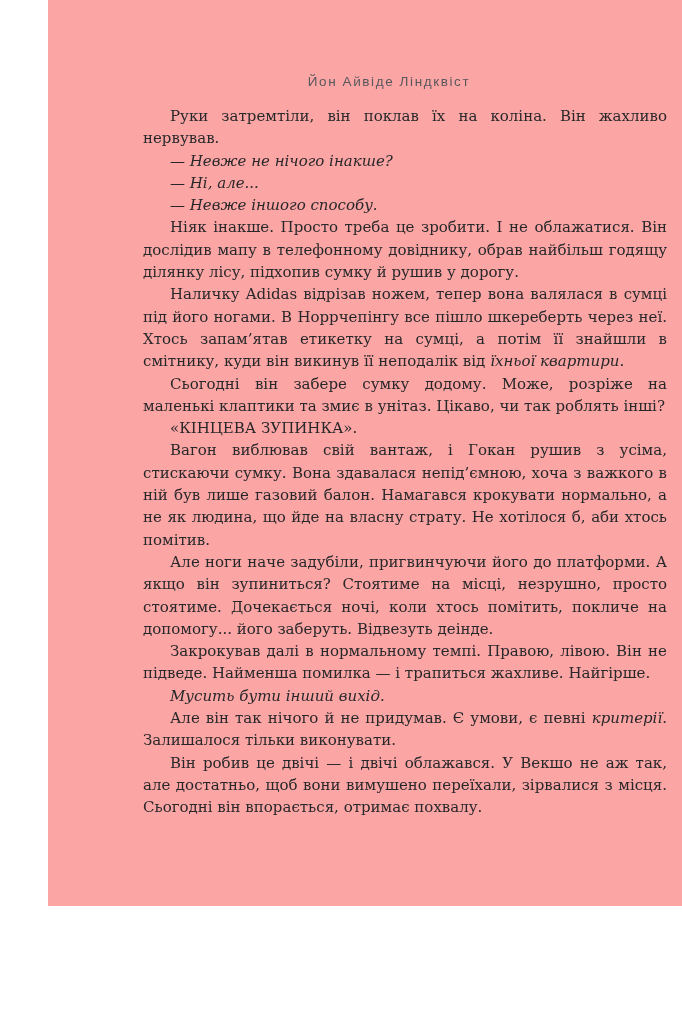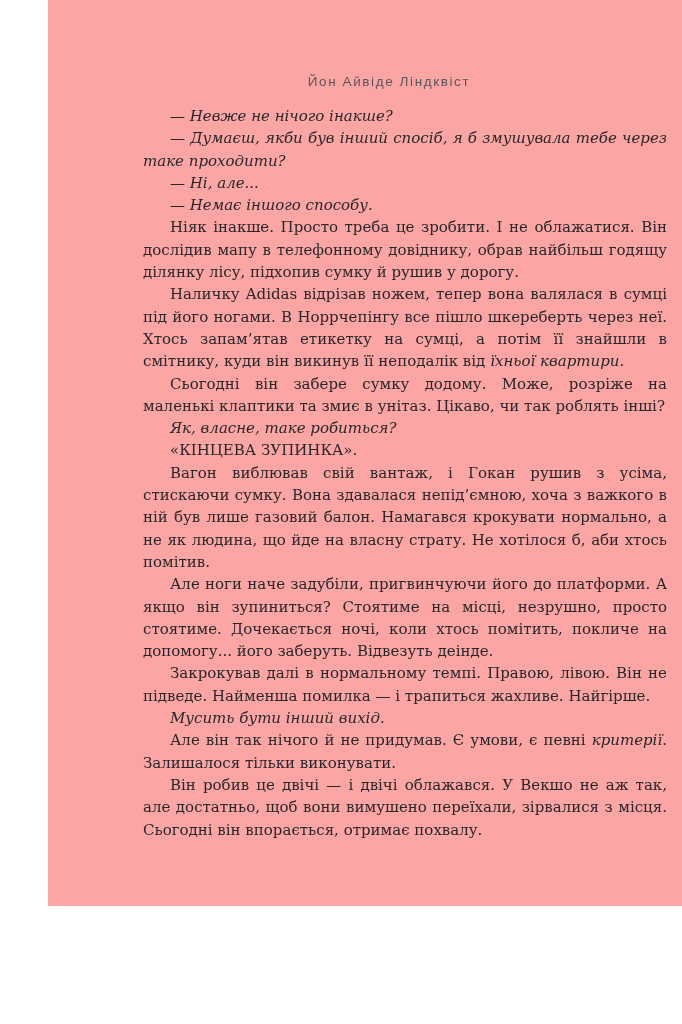--- a/index.html
+++ b/index.html
@@ -56,28 +56,27 @@
     font-family: "DejaVu Serif", serif;
   }
 </style>
 </head>
 <body>
 
 <div class="page">
   <div class="running-header">Йон Айвіде Ліндквіст</div>
 
   <div class="text-block">
+      <p class="para"><span>Руки затремтіли, він поклав їх на коліна. Він жахливо нервував.</span></p>
       <p class="para"><span class="it">— Невже не нічого інакше?</span></p>
-      <p class="para"><span class="it">— Думаєш, якби був інший спосіб, я б змушувала тебе через таке проходити?</span></p>
       <p class="para"><span class="it">— Ні, але...</span></p>
-      <p class="para"><span class="it">— Немає іншого способу.</span></p>
+      <p class="para"><span class="it">— Невже іншого способу.</span></p>
       <p class="para"><span>Ніяк інакше. Просто треба це зробити. І не облажатися. Він дослідив мапу в телефонному довіднику, обрав найбільш годящу ділянку лісу, підхопив сумку й рушив у дорогу.</span></p>
       <p class="para"><span>Наличку Adidas відрізав ножем, тепер вона валялася в сумці під його ногами. В Норрчепінгу все пішло шкереберть через неї. Хтось запам’ятав етикетку на сумці, а потім її знайшли в смітнику, куди він викинув її неподалік від </span><span class="it">їхньої квартири</span><span>.</span></p>
       <p class="para"><span>Сьогодні він забере сумку додому. Може, розріже на маленькі клаптики та змиє в унітаз. Цікаво, чи так роблять інші?</span></p>
-      <p class="para"><span class="it">Як, власне, таке робиться?</span></p>
       <p class="para"><span>«КІНЦЕВА ЗУПИНКА».</span></p>
       <p class="para"><span>Вагон виблював свій вантаж, і Гокан рушив з усіма, стискаючи сумку. Вона здавалася непід’ємною, хоча з важкого в ній був лише газовий балон. Намагався крокувати нормально, а не як людина, що йде на власну страту. Не хотілося б, аби хтось помітив.</span></p>
       <p class="para"><span>Але ноги наче задубіли, пригвинчуючи його до платформи. А якщо він зупиниться? Стоятиме на місці, незрушно, просто стоятиме. Дочекається ночі, коли хтось помітить, покличе на допомогу... його заберуть. Відвезуть деінде.</span></p>
       <p class="para"><span>Закрокував далі в нормальному темпі. Правою, лівою. Він не підведе. Найменша помилка — і трапиться жахливе. Найгірше.</span></p>
       <p class="para"><span class="it">Мусить бути інший вихід.</span></p>
       <p class="para"><span>Але він так нічого й не придумав. Є умови, є певні </span><span class="it">критерії</span><span>. Залишалося тільки виконувати.</span></p>
       <p class="para"><span>Він робив це двічі — і двічі облажався. У Векшо не аж так, але достатньо, щоб вони вимушено переїхали, зірвалися з місця. Сьогодні він впорається, отримає похвалу.</span></p>
     </div>
 
   <div class="page-number">22</div>

